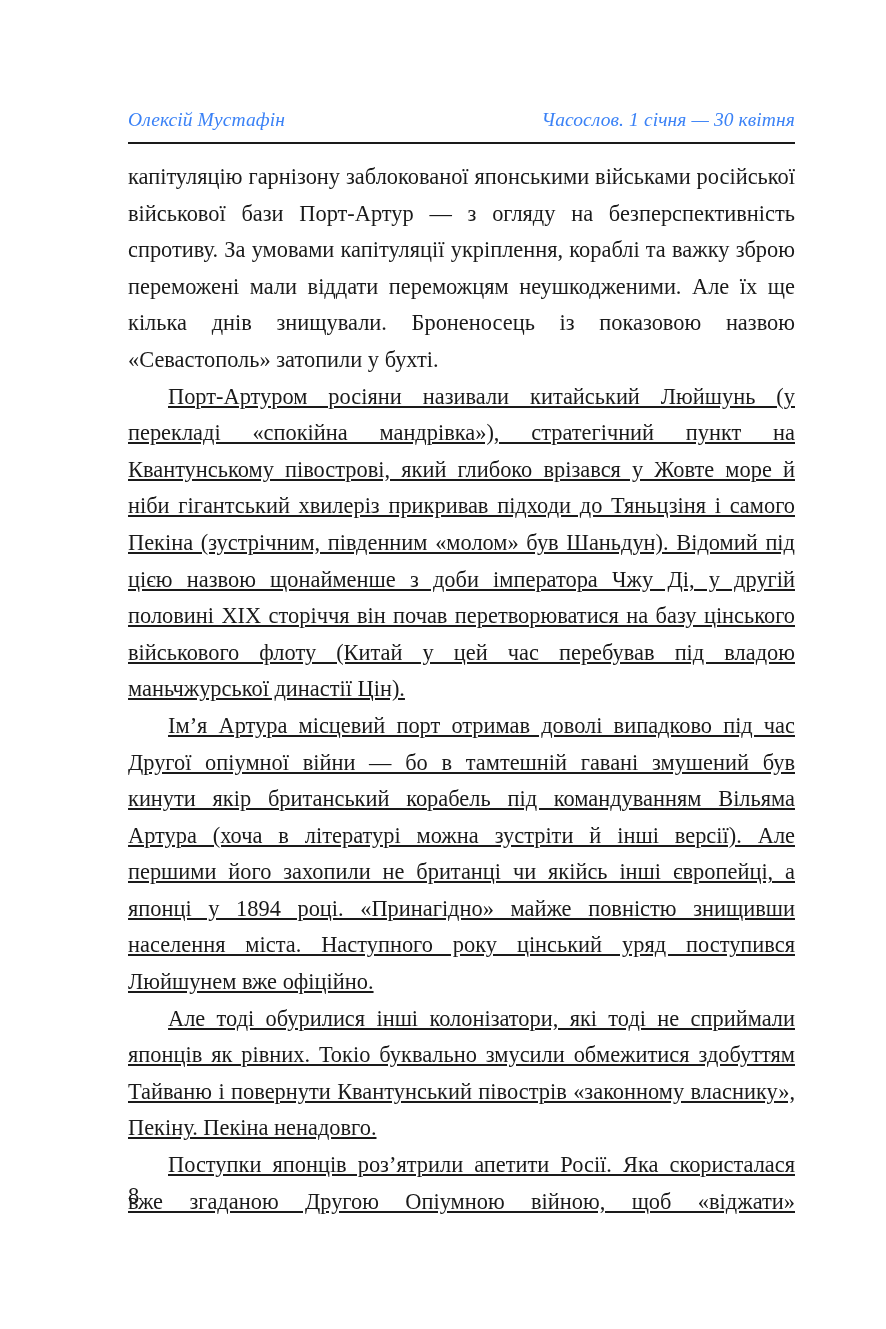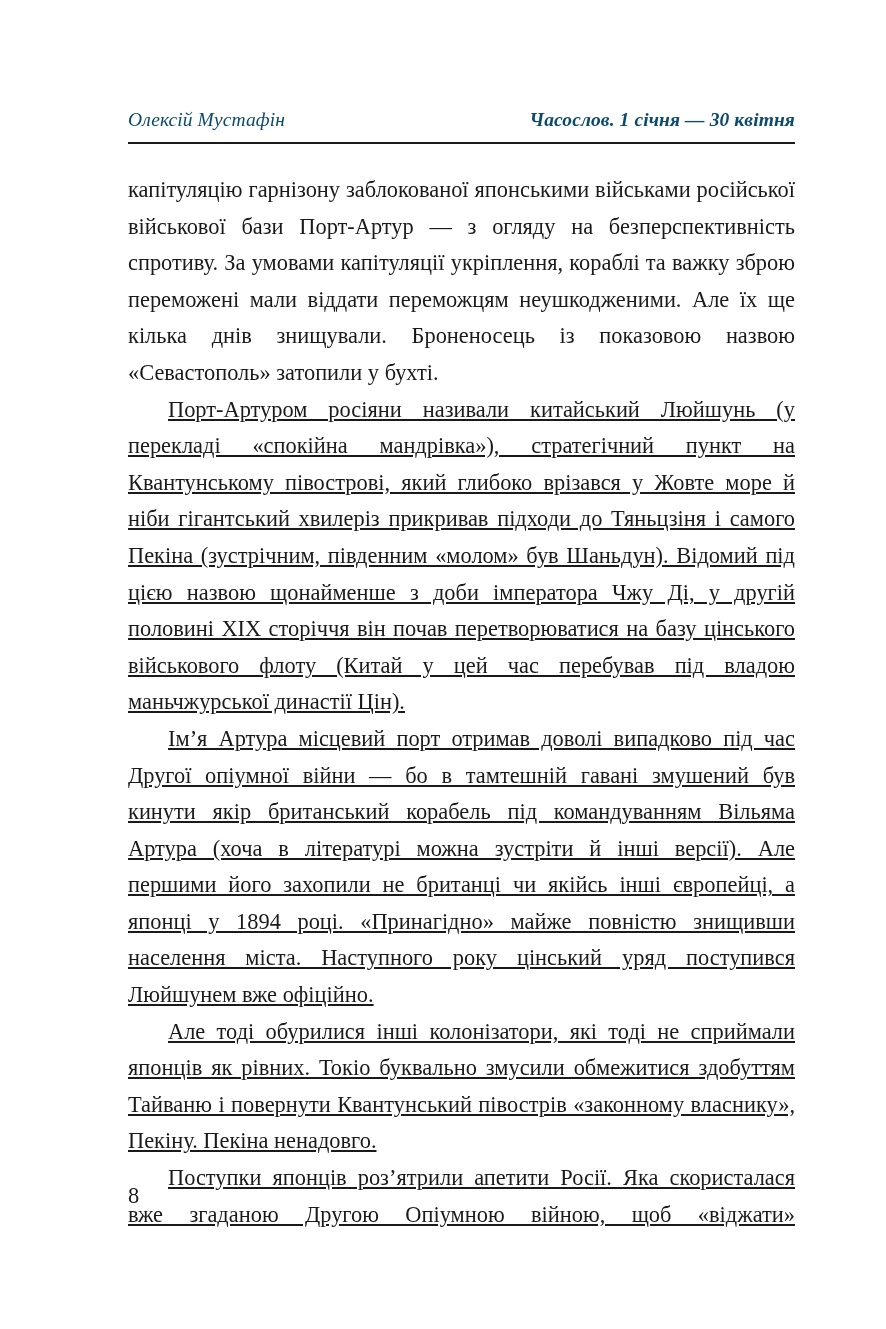--- a/index.html
+++ b/index.html
@@ -25,47 +25,46 @@
     position: absolute;
     left: 128px;
     top: 108px;
     width: 667px;
     display: flex;
     justify-content: space-between;
     align-items: baseline;
     font-style: italic;
     font-size: 19.5px;
     line-height: 1.2;
-    color: #0c4a6e;
+    color: #3b82f6;
     letter-spacing: 0.1px;
   }
 
   .running-head .rh-left {
     white-space: nowrap;
   }
 
   .running-head .rh-right {
     white-space: nowrap;
-    font-weight: bold;
   }
 
   .head-rule {
     position: absolute;
     left: 128px;
     top: 142px;
     width: 667px;
     height: 0;
     border-top: 2.2px solid #1a1a1a;
   }
 
   
   .text-column {
     position: absolute;
     left: 128px;
-    top: 172px;
+    top: 159px;
     width: 667px;
     font-size: 22.4px;
     line-height: 36.6px;
     text-align: justify;
     text-justify: inter-word;
     hyphens: manual;
     -webkit-hyphens: manual;
     color: #1a1a1a;
   }
 

